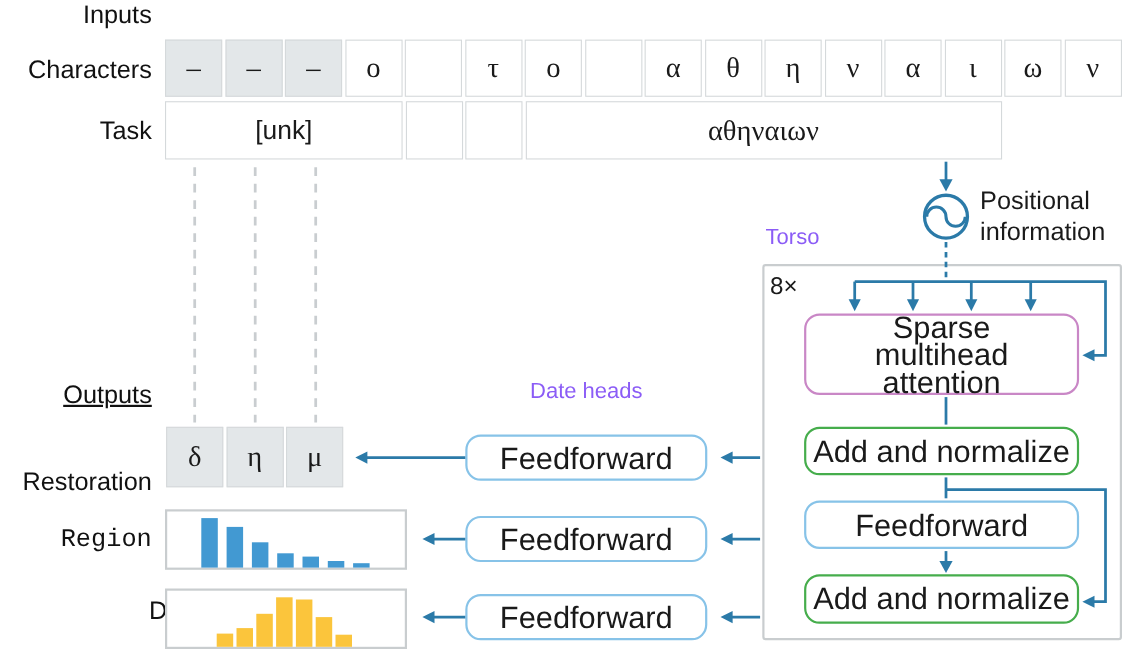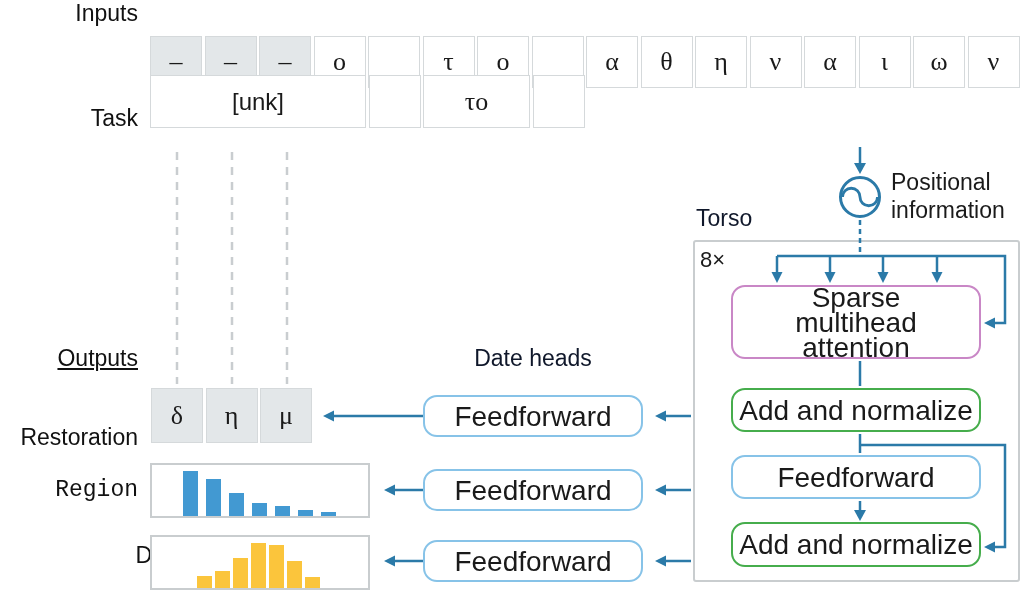--- a/index.html
+++ b/index.html
@@ -30,28 +30,29 @@
   .bars-date{left:197px;gap:3px;}
 
   
   .rbox{box-sizing:border-box;border-radius:14px;background:#fff;display:flex;align-items:center;
         justify-content:center;text-align:center;font-size:28px;line-height:25px;z-index:2;}
   .b-pink{border:2.5px solid #c987c6;}
   .b-green{border:2.5px solid #46ad4c;}
   .b-blue{border:2.5px solid #87c3e8;}
 
   .torsobox{box-sizing:border-box;border:2px solid #c9cdcf;border-radius:3px;background:#fff;z-index:1;}
-  .title{font-size:23px;color:#0f172a;}
+  .title{font-size:20px;color:#8b5cf6;}
 </style>
 </head>
 <body>
 
 <div class="stage">
 
   <div class="abs rowlabel" style="top:0px;">Inputs</div>
+  <div class="abs rowlabel" style="top:50px;">Characters</div>
   <div class="abs rowlabel" style="top:105px;">Task</div>
 
   <div class="abs cellrow chars" style="left:150px;top:36px;">
     <div class="cell gray">–</div>
     <div class="cell gray">–</div>
     <div class="cell gray">–</div>
     <div class="cell">o</div>
     <div class="cell"></div>
     <div class="cell">τ</div>
     <div class="cell">o</div>
@@ -59,25 +60,25 @@
     <div class="cell">α</div>
     <div class="cell">θ</div>
     <div class="cell">η</div>
     <div class="cell">ν</div>
     <div class="cell">α</div>
     <div class="cell">ι</div>
     <div class="cell">ω</div>
     <div class="cell">ν</div>
   </div>
 
-  <div class="abs cellrow words" style="left:150px;top:75px;">
+  <div class="abs cellrow words" style="left:150px;top:92px;">
     <div class="cell sans" style="flex:0 0 216px;">[unk]</div>
     <div class="cell" style="flex:0 0 52px;"></div>
-    <div class="cell" style="flex:0 0 107px;">το</div>
     <div class="cell" style="flex:0 0 52px;"></div>
+    <div class="cell" style="flex:0 0 433px;">αθηναιων</div>
   </div>
 
   <div class="abs" style="left:891px;top:168px;font-size:23px;line-height:28px;">
     <div>Positional</div>
     <div>information</div>
   </div>
 
   <div class="abs title" style="left:696px;top:205px;">Torso</div>
   <div class="abs torsobox" style="left:693px;top:240px;width:327px;height:342px;"></div>
   <div class="abs" style="left:700px;top:247px;font-size:22px;z-index:2;">8×</div>

